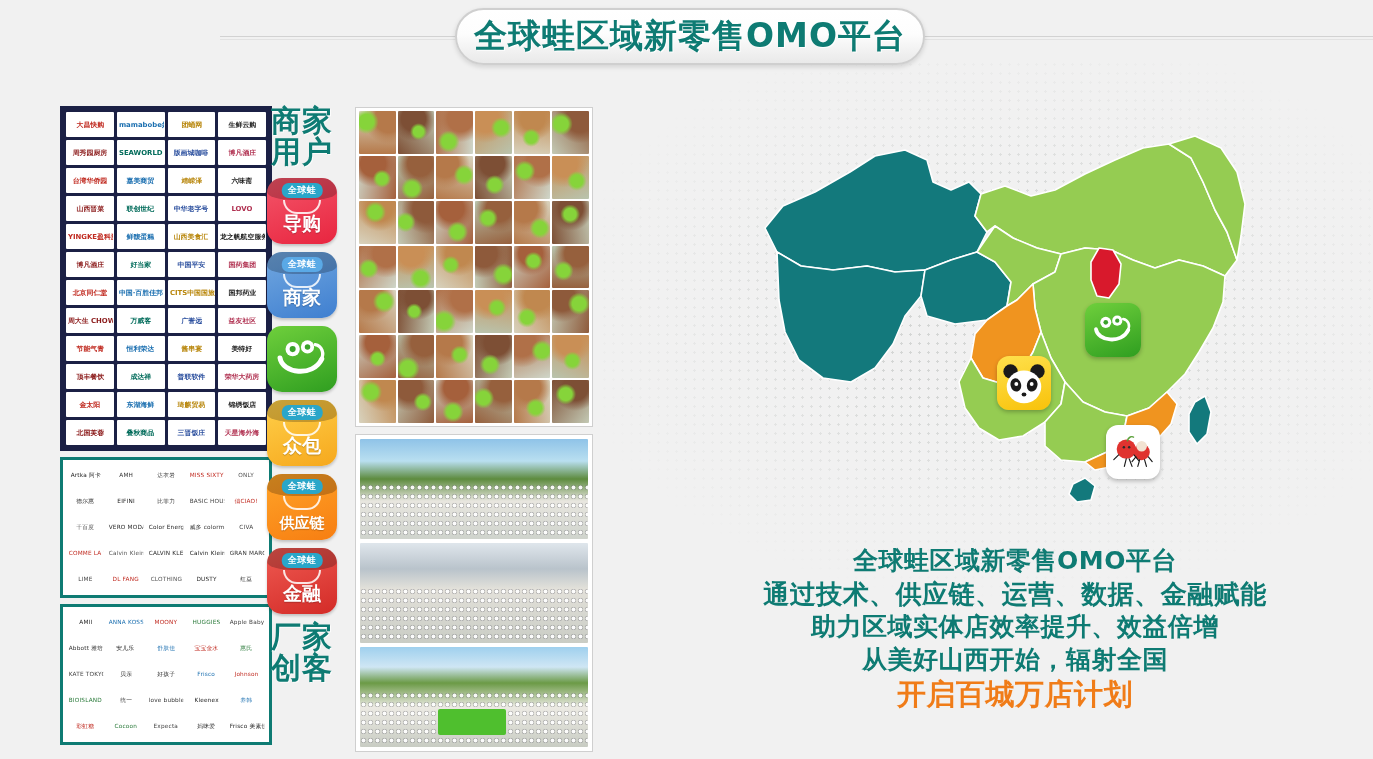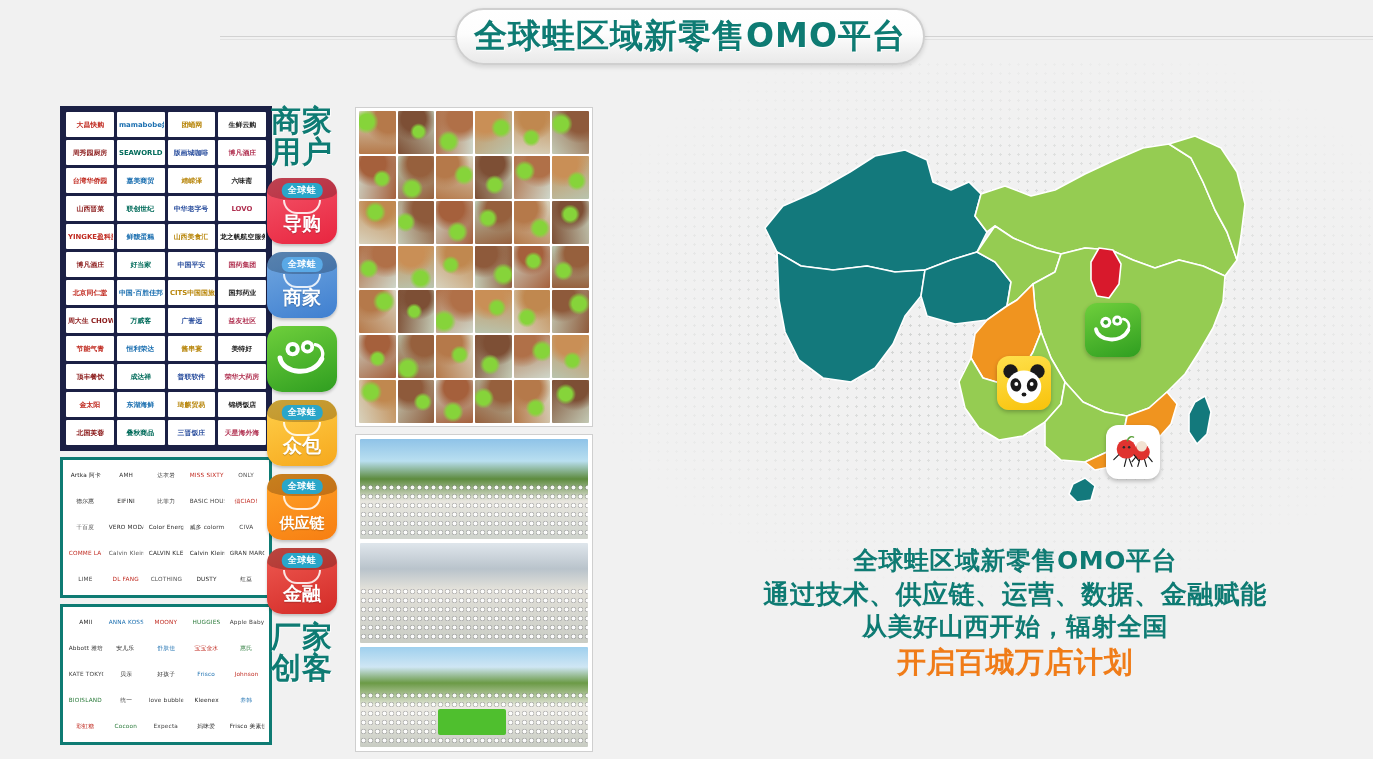--- a/index.html
+++ b/index.html
@@ -683,17 +683,18 @@
       </g>
       <circle cx="31" cy="40" r="2.6" fill="#2b2b2b"></circle>
       <circle cx="42" cy="40" r="2.6" fill="#2b2b2b"></circle>
       <path d="M38 28 C40 18 48 16 52 20" stroke="#5aa03a" stroke-width="3" fill="none"></path>
     </svg>
   </div>
 
   <div id="slogan">
     <div class="slogan-line l1">全球蛙区域新零售OMO平台</div>
     <div class="slogan-line l2">通过技术、供应链、运营、数据、金融赋能</div>
+    <div class="slogan-line l3">助力区域实体店效率提升、效益倍增</div>
     <div class="slogan-line l4">从美好山西开始，辐射全国</div>
     <div class="slogan-line highlight">开启百城万店计划</div>
   </div>
 
 </div>
 
 </body></html>

